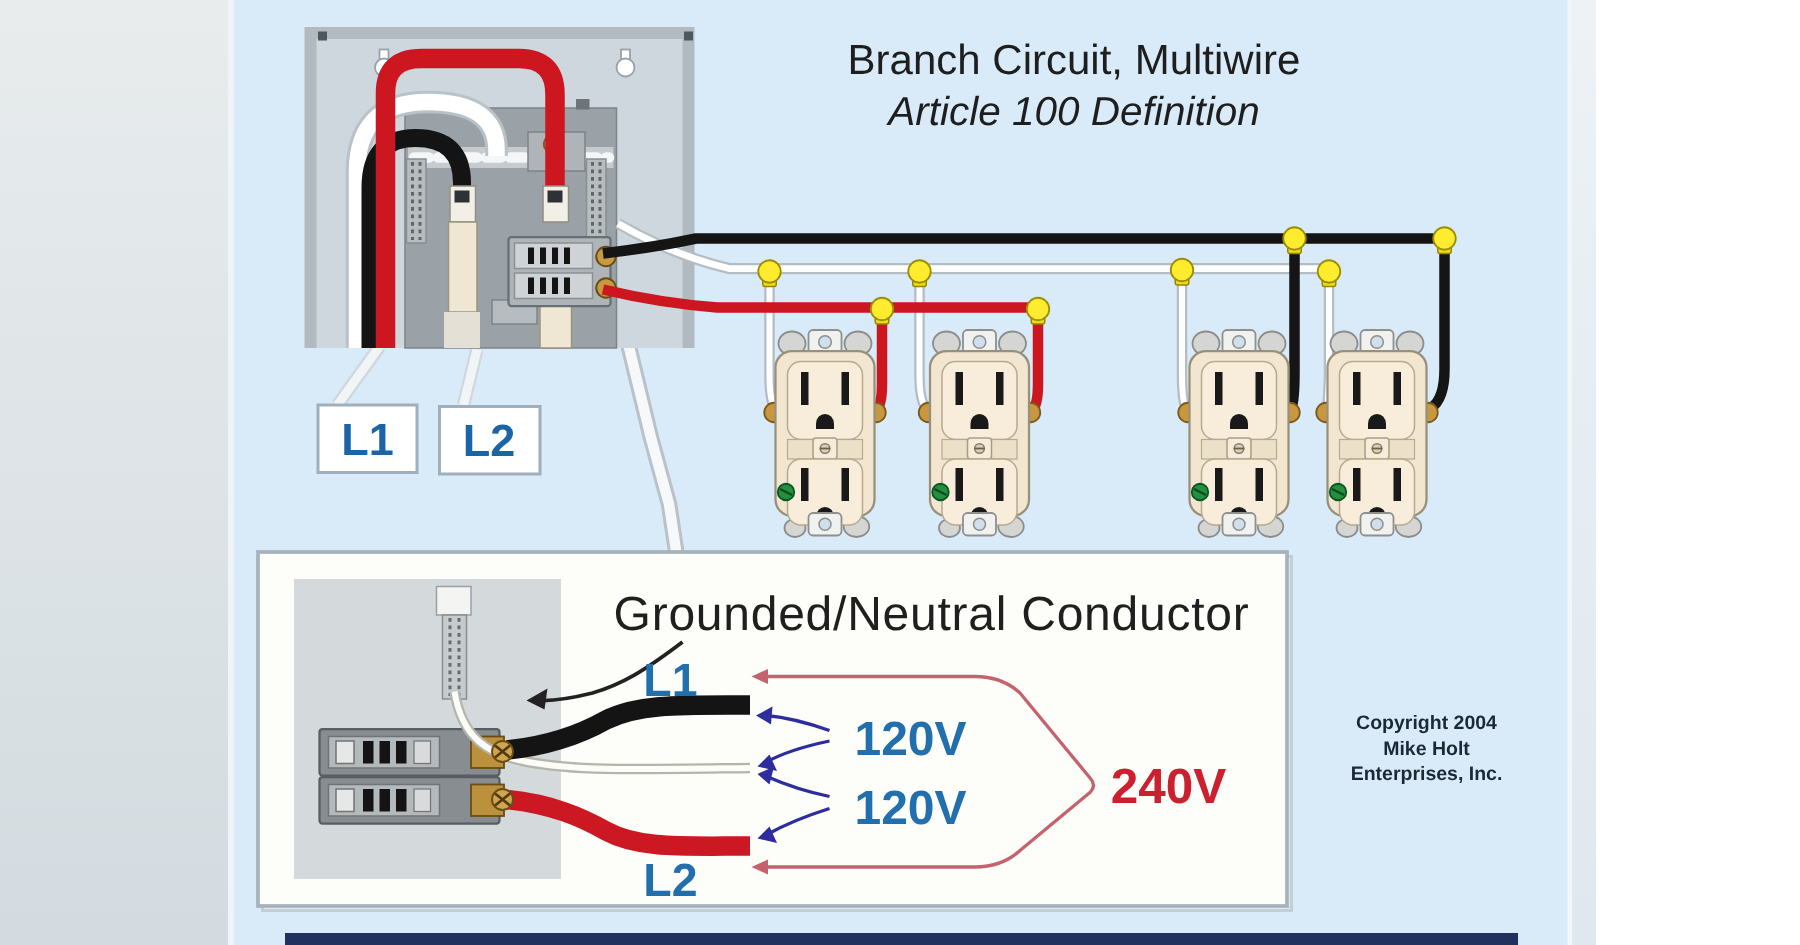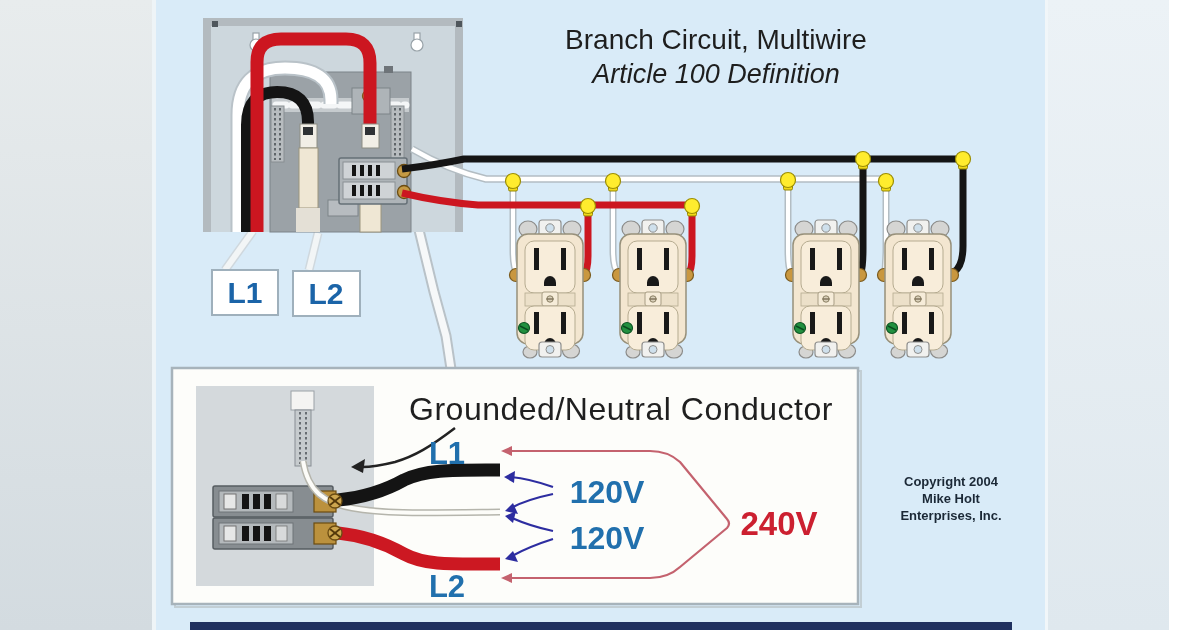--- a/index.html
+++ b/index.html
@@ -1,16 +1,16 @@
 <!DOCTYPE html>
 <html><head>
 <meta charset="utf-8">
 <style>
   html,body{margin:0;padding:0;background:#ffffff;}
-  .stage{position:relative;width:1169px;height:630px;overflow:hidden;
+  .stage{position:relative;width:1064px;height:630px;overflow:hidden;
          font-family:"Liberation Sans", sans-serif;text-align:center;}
   svg{display:block;}
   text{font-family:"Liberation Sans", sans-serif;}
 </style>
 </head>
 <body>
 
 <div class="stage">
 <svg width="1200" height="630" viewBox="0 0 1200 630">
   <defs>

